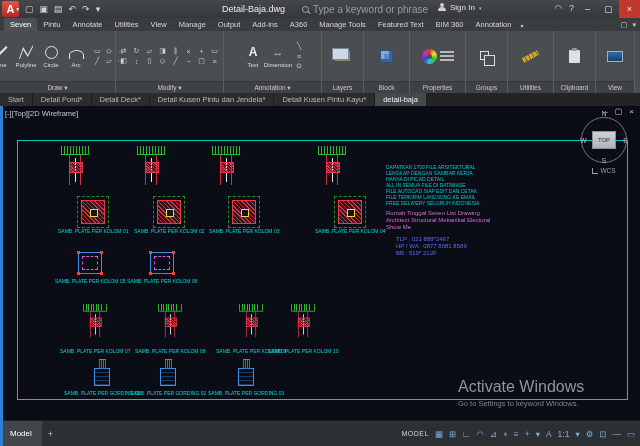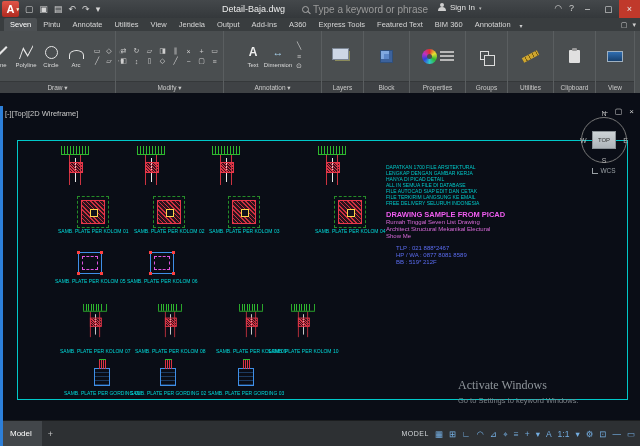--- a/index.html
+++ b/index.html
@@ -130,21 +130,21 @@
   .ring .n{top:-8px;left:50%;transform:translateX(-50%);}
   .ring .w{left:-2px;top:50%;transform:translateY(-50%);}
   .ring .s{bottom:-2px;left:50%;transform:translateX(-50%);}
   .ring .e{right:-2px;top:50%;transform:translateY(-50%);}
   .topface{position:absolute;left:50%;top:50%;transform:translate(-50%,-50%);width:24px;height:18px;
     background:linear-gradient(#cdd2d6,#aeb4b9);border:1px solid #8a9095;color:#333;font-size:6px;line-height:17px;text-align:center;}
   .wcs{margin-top:4px;color:#9aa0a5;font-size:6.5px;}
   .wcs-axes{display:inline-block;width:6px;height:6px;border-left:1px solid #9aa0a5;border-bottom:1px solid #9aa0a5;margin-right:2px;vertical-align:middle;}
 
   .activate{position:absolute;left:458px;top:272px;z-index:9;}
-  .activate .a1{font-size:12px;color:#8f959b;font-family:Liberation Serif, serif;}
+  .activate .a1{font-size:16px;color:#8f959b;}
   .activate .a2{font-size:7.5px;color:#7f858b;margin-top:3px;}
 
   
   .statusbar{position:absolute;left:0;top:420px;width:640px;height:26px;background:#2d3033;
     border-top:1px solid #1b1d1f;display:flex;align-items:stretch;z-index:60;}
   .mtab{font-size:8px;color:#c2c2c2;padding:0 10px;display:flex;align-items:center;}
   .mtab.active{background:#42464a;color:#ffffff;}
   .sb-plus{font-size:9px;color:#c2c2c2;padding:0 6px;display:flex;align-items:center;}
   .sb-spacer{flex:1;}
   .sb-right{display:flex;align-items:center;gap:6px;padding-right:5px;}
@@ -194,25 +194,25 @@
   </div>
 
   <div class="tabrow">
     <div style="display:flex;">
 
     <span class="rtab active">Seven</span>
         <span class="rtab">Pintu</span>
         <span class="rtab">Annotate</span>
         <span class="rtab">Utilities</span>
         <span class="rtab">View</span>
-        <span class="rtab">Jendela</span>
+        <span class="rtab">Manage</span>
         <span class="rtab">Output</span>
         <span class="rtab">Add-ins</span>
         <span class="rtab">A360</span>
-        <span class="rtab">Express Tools</span>
+        <span class="rtab">Manage Tools</span>
         <span class="rtab">Featured Text</span>
         <span class="rtab">BIM 360</span>
         <span class="rtab">Annotation</span>
       </div>
     <span class="endcaret">▾</span>
     <div class="tabrow-extras">
       <span>▢</span>
       <span>▾</span>
     </div>
   </div>
@@ -343,20 +343,29 @@
       <div class="plabel">Clipboard</div>
     </div>
     <div class="panel p-view">
       <div class="pbody">
           <span class="view-icon"></span>
         </div>
       <div class="plabel">View</div>
     </div>
   </div>
 
+  <div class="filetabs">
+
+  <span class="ftab">Start</span>
+      <span class="ftab">Detail Pond*</span>
+      <span class="ftab">Detail Deck*</span>
+      <span class="ftab">Detail Kusen Pintu dan Jendela*</span>
+      <span class="ftab">Detail Kusen Pintu Kayu*</span>
+      <span class="ftab active">detail-baja</span>
+    </div>
 
   <div class="canvas">
     <span class="vp-label">[-][Top][2D Wireframe]</span>
     <div class="vp-btns">
 
     <span>–</span>
         <span>▢</span>
         <span>×</span>
       </div>
     <div class="bound"></div>
@@ -455,21 +464,20 @@
       <div>DAPATKAN 1700 FILE ARSITEKTURAL</div>
           <div>LENGKAP DENGAN GAMBAR KERJA</div>
           <div>HANYA DI PICAD DETAIL</div>
           <div>ALL IN SEMUA FILE DI DATABASE</div>
           <div>FILE AUTOCAD SIAP EDIT DAN CETAK</div>
           <div>FILE TERKIRIM LANGSUNG KE EMAIL</div>
           <div>FREE DELIVERY SELURUH INDONESIA</div>
         </div>
       <div class="ad-magenta">
 
-      <div class="big">DRAWING SAMPLE FROM PICAD</div>
           <div>Rumah Tinggal Seven List Drawing</div>
           <div>Architect Structural Mekanikal Electural</div>
           <div>Show Me</div>
         </div>
       <div class="ad-contact">
 
       <div>TLP : 021 888*2467</div>
           <div>HP / WA : 0877 8081 8589</div>
           <div>BB : 519* 212F</div>
         </div>

